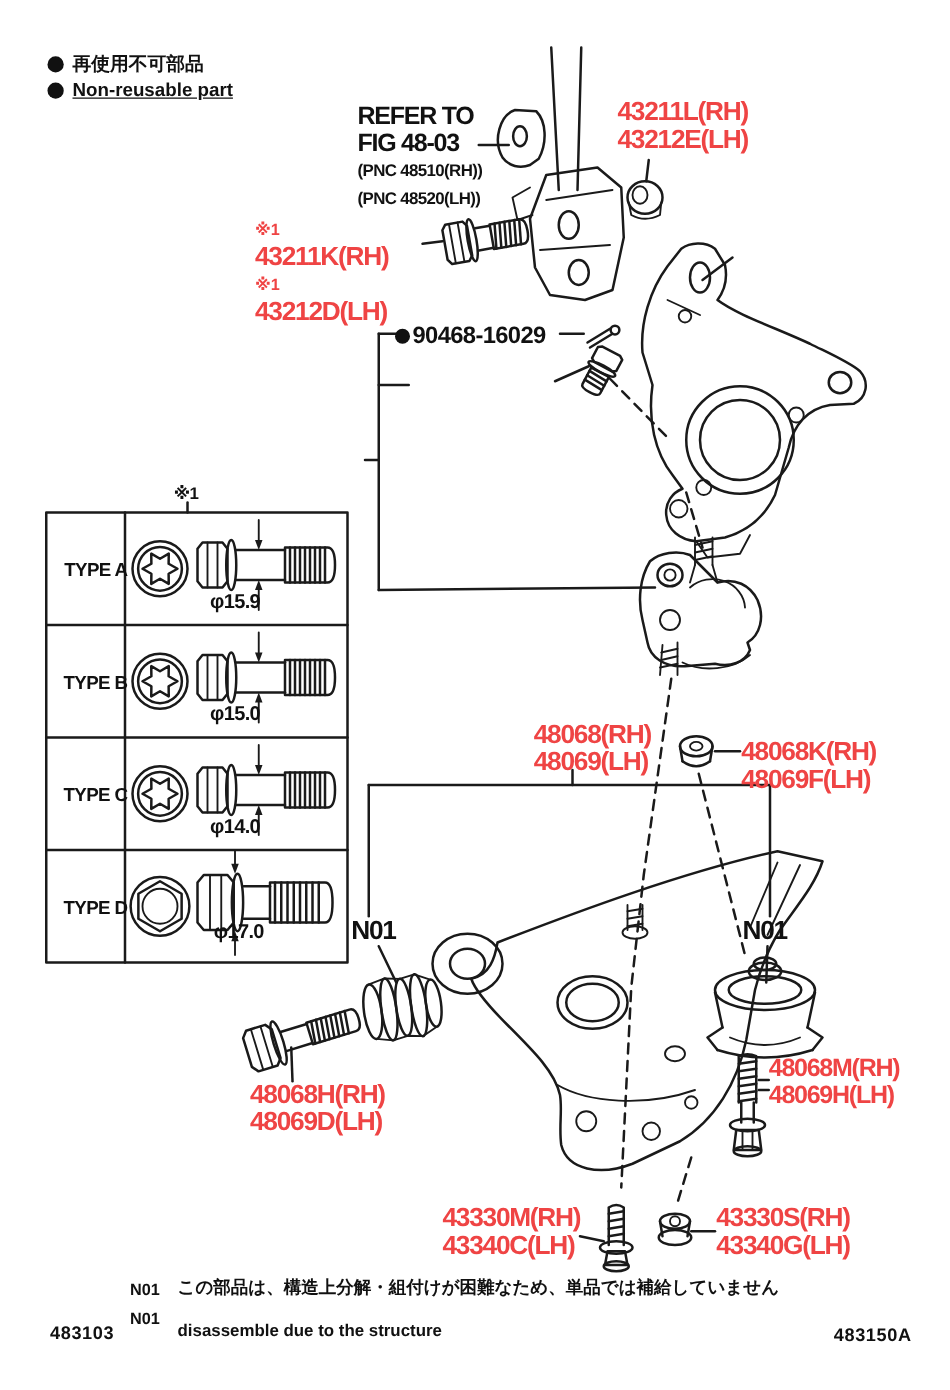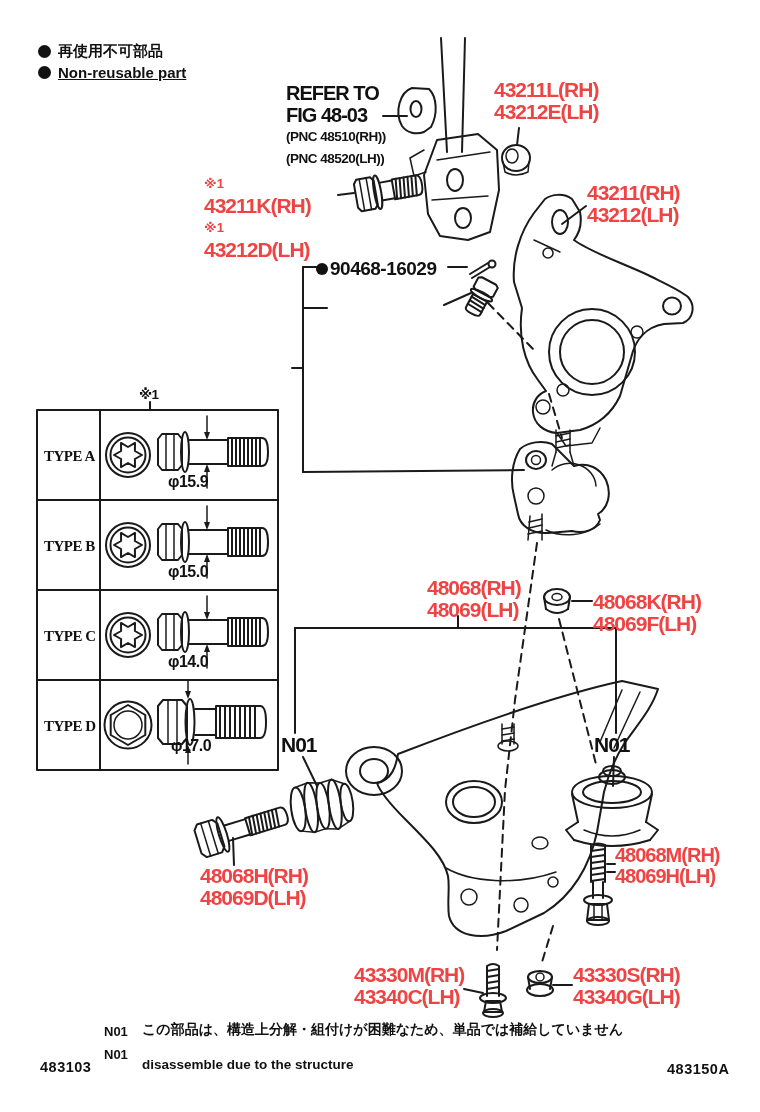--- a/index.html
+++ b/index.html
@@ -18,21 +18,21 @@
   .ast-row{display:flex;align-items:baseline;gap:3px;white-space:nowrap;}
   .ast{font-size:13px;font-weight:bold;letter-spacing:0;}
   .small-lbl{position:absolute;font-weight:bold;font-size:13.5px;line-height:21px;letter-spacing:-0.5px;}
   .legend-row{position:absolute;display:flex;align-items:center;gap:7px;font-weight:bold;
               font-size:15px;letter-spacing:0;}
   .dot{width:13px;height:13px;border-radius:50%;background:#111;flex:0 0 auto;}
   .dot-sm{width:12px;height:12px;border-radius:50%;background:#111;flex:0 0 auto;}
   .refer{position:absolute;left:286px;top:82px;font-weight:bold;letter-spacing:-0.5px;}
   .refer .big{font-size:20px;line-height:22px;letter-spacing:-1px;}
   .refer .pnc{font-size:13.5px;line-height:22px;letter-spacing:-0.5px;}
-  .type-lbl{position:absolute;width:58px;text-align:left;font-weight:bold;font-size:15px;letter-spacing:-0.5px;font-family:Liberation Serif, serif;}
+  .type-lbl{position:absolute;width:58px;text-align:right;font-weight:bold;font-size:15px;letter-spacing:-0.5px;}
   .dia-lbl{position:absolute;font-weight:bold;font-size:16px;letter-spacing:-0.5px;}
   .n01{position:absolute;font-weight:bold;font-size:21px;letter-spacing:-1px;}
   .note-code{position:absolute;font-weight:bold;font-size:13px;letter-spacing:0;}
   .note-txt{position:absolute;font-weight:bold;font-size:13.5px;letter-spacing:0;}
   .note-jp{font-size:14px;}
   .corner{position:absolute;font-weight:bold;font-size:14.5px;letter-spacing:0.5px;}
 </style>
 </head>
 <body>
 
@@ -372,24 +372,20 @@
     <span class="ast-row">
         <span class="ast">※1</span>
         <span>43211K(RH)</span>
       </span>
     <span class="ast-row">
         <span class="ast">※1</span>
         <span>43212D(LH)</span>
       </span>
   </div>
 
-  <div class="lbl" style="left:587px;top:182px;">
-    <span>43211(RH)</span>
-    <span>43212(LH)</span>
-  </div>
 
   <div class="legend-row" style="left:316px;top:258px;font-size:19px;letter-spacing:-0.5px;gap:2px;">
     <span class="dot-sm"></span>
     <span>90468-16029</span>
   </div>
 
 
 
   <div class="small-lbl" style="left:139px;top:384px;">※1</div>
 

